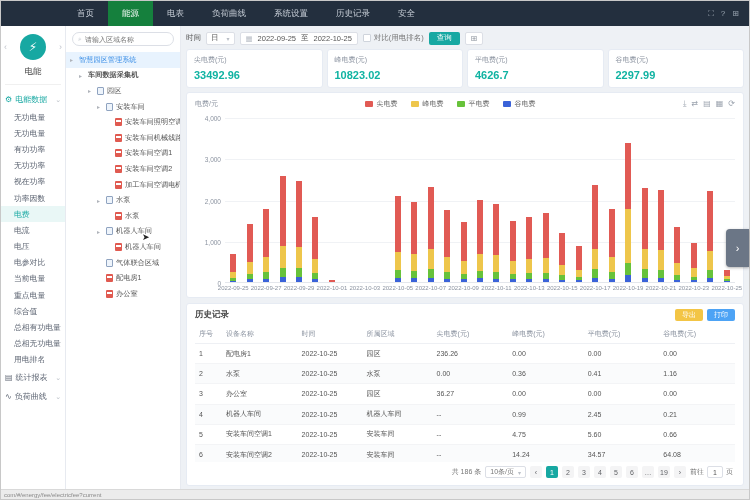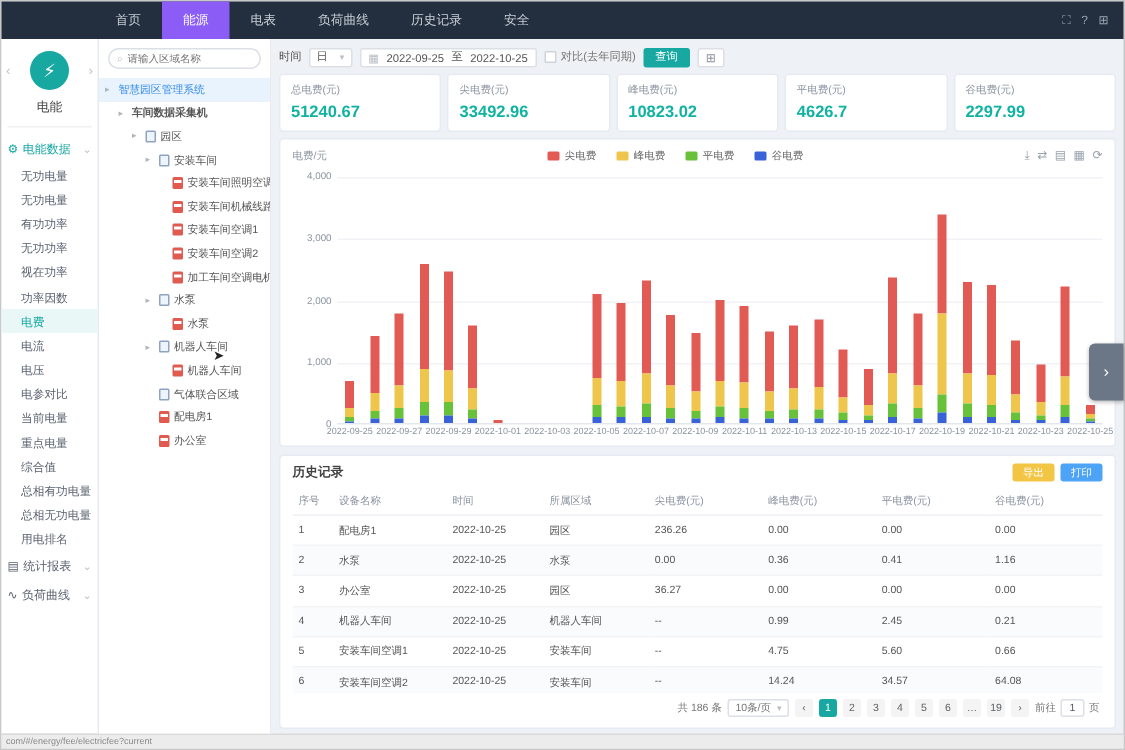--- a/index.html
+++ b/index.html
@@ -4,21 +4,21 @@
 <style>
   * { margin:0; padding:0; box-sizing:border-box; }
   html,body { width:750px; height:500px; overflow:hidden; }
   body { font-family:"Liberation Sans","DejaVu Sans",sans-serif; background:#d8d8d8; }
   .frame { width:750px; height:500px; border:1px solid #c8c8c8; background:#eef1f5; position:relative; display:flex; flex-direction:column; }
 
   
   .topbar { height:25px; background:#232f3e; display:flex; align-items:stretch; flex:0 0 25px; }
   .nav-tabs { display:flex; margin-left:62px; }
   .nav-tab { color:#c6cdd6; font-size:8.5px; padding:0 14px; display:flex; align-items:center; cursor:pointer; }
-  .nav-tab.active { background:#8b5cf6; color:#fff;font-family:Liberation Serif, serif; }
+  .nav-tab.active { background:#15803d; color:#fff;font-family:Liberation Serif, serif; }
   .topbar-right { margin-left:auto; display:flex; align-items:center; gap:7px; padding-right:10px; color:#9aa5b1; font-size:8px; }
   .topbar-right span { cursor:pointer; }
 
   .body-row { flex:1; display:flex; min-height:0; }
 
   
   .sidebar { width:65px; background:#fff; border-right:1px solid #e7eaf0; display:flex; flex-direction:column; overflow:hidden; }
   .side-carousel { display:flex; align-items:center; justify-content:space-between; padding:8px 3px 2px; }
   .car-arrow { color:#c0c4cc; font-size:9px; cursor:pointer; }
   .side-circle { width:26px; height:26px; border-radius:50%; background:#17a8a2; color:#fff; display:flex; align-items:center; justify-content:center; font-size:12px; }
@@ -106,20 +106,21 @@
 <body>
 
 <div class="frame">
 
   <div class="topbar">
     <div class="nav-tabs" id="nav-tabs">
         <div class="nav-tab">首页</div>
         <div class="nav-tab active">能源</div>
         <div class="nav-tab">电表</div>
         <div class="nav-tab">负荷曲线</div>
+        <div class="nav-tab">系统设置</div>
         <div class="nav-tab">历史记录</div>
         <div class="nav-tab">安全</div>
       </div>
     <div class="topbar-right" id="topbar-right">
         <span>⛶</span>
         <span>?</span>
         <span>⊞</span>
       </div>
   </div>
 
@@ -264,31 +265,27 @@
           <span class="dd">▾</span>
         </div>
         <div class="date-range">
           <span class="cal">▦</span>
           <span>2022-09-25</span>
           <span>至</span>
           <span>2022-10-25</span>
         </div>
         <div class="chk">
           <span class="box"></span>
-          <span>对比(去年同期)</span>
+          <span>对比(用电排名)</span>
         </div>
         <button class="btn-query">查询</button>
         <div class="btn-grid">⊞</div>
       </div>
 
       <div class="stat-row" id="stat-row">
-          <div class="stat-card">
-            <div class="stat-label">总电费(元)</div>
-            <div class="stat-value">51240.67</div>
-          </div>
           <div class="stat-card">
             <div class="stat-label">尖电费(元)</div>
             <div class="stat-value">33492.96</div>
           </div>
           <div class="stat-card">
             <div class="stat-label">峰电费(元)</div>
             <div class="stat-value">10823.02</div>
           </div>
           <div class="stat-card">
             <div class="stat-label">平电费(元)</div>

